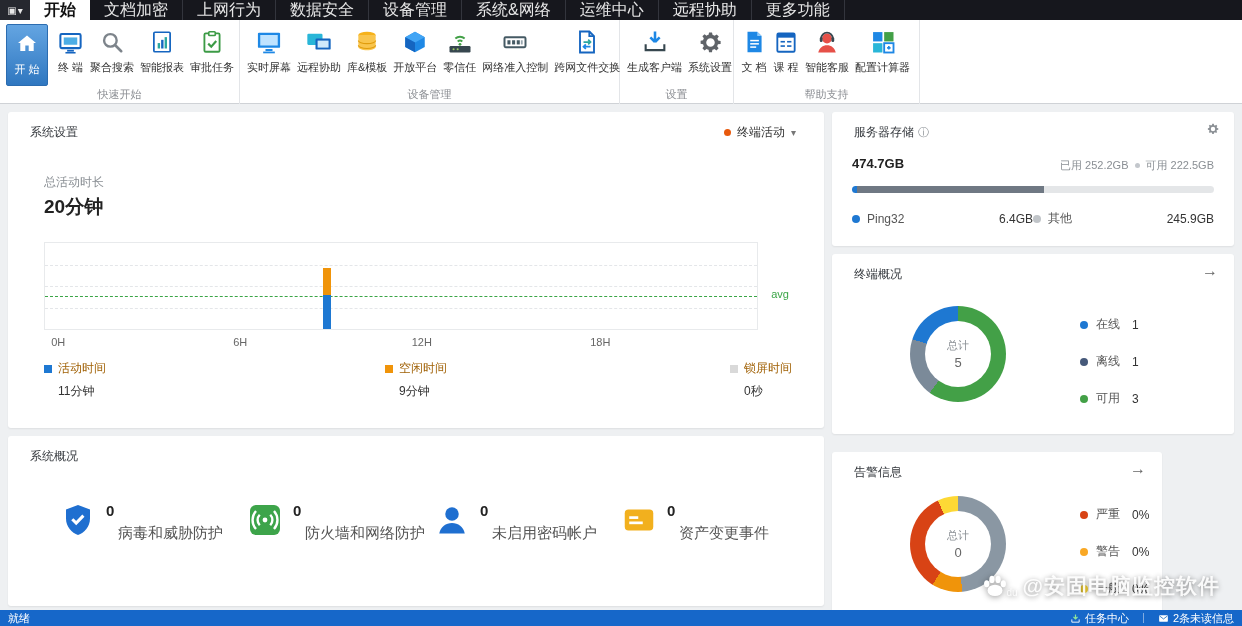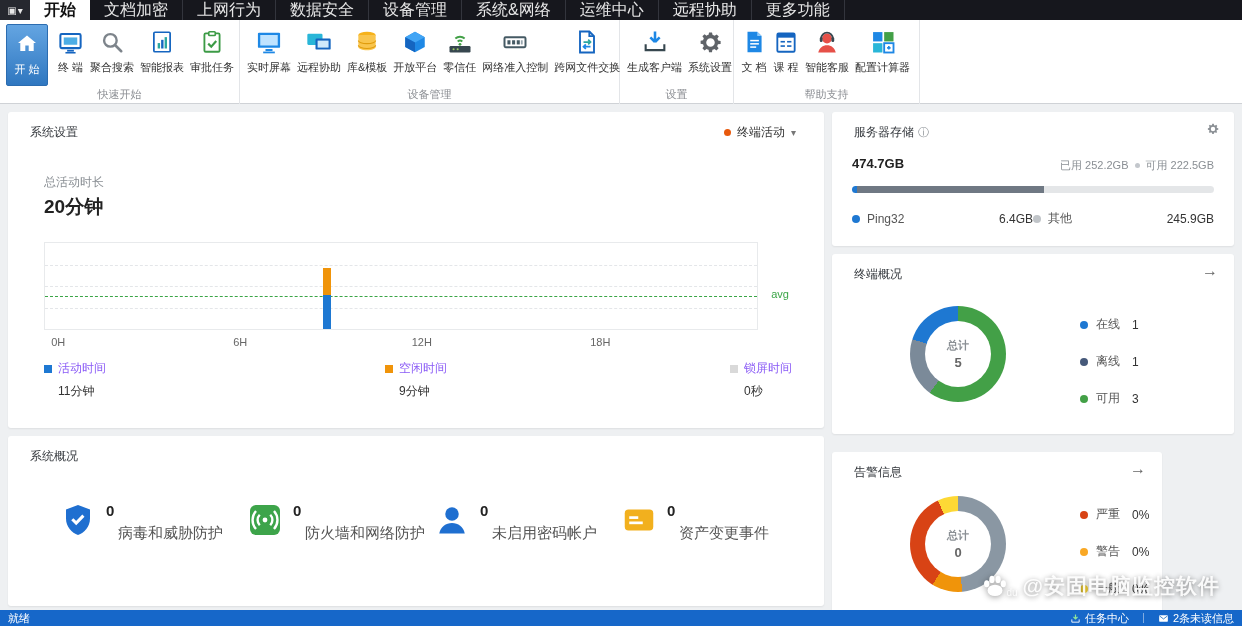--- a/index.html
+++ b/index.html
@@ -39,21 +39,21 @@
   .chartbox { position:absolute; left:36px; top:130px; right:66px; height:88px; border:1px solid #e8eaec; }
   .gline { position:absolute; left:0; right:0; border-top:1px dashed #e4e6e9; }
   .avgline { position:absolute; left:0; right:0; top:62%; border-top:1px dashed #3aa546; }
   .avglabel { position:absolute; right:-32px; top:calc(62% - 8px); color:#3aa546; font-size:11px; }
   .bar { position:absolute; width:8px; left:39%; }
   .bar.blue { bottom:0; height:34px; background:#1e78d2; }
   .bar.orange { bottom:34px; height:27px; background:#f0940a; }
   .xlabels { position:absolute; left:36px; right:66px; top:224px; height:14px; font-size:11px; color:#666; }
   .xlabels span { position:absolute; }
   .lg { position:absolute; top:248px; font-size:12px; }
-  .lg .row { display:flex; align-items:center; gap:6px; color:#8b5cf6; }
+  .lg .row { display:flex; align-items:center; gap:6px; color:#a16207; }
   .lg .sq { width:8px; height:8px; display:inline-block; }
   .lg .val { margin:6px 0 0 14px; color:#333; }
   .c-blue { background:#1e78d2; } .c-orange { background:#f0940a; } .c-lgray { background:#d9d9d9; }
 
   
   #card-storage { left:832px; top:8px; width:402px; height:134px; }
   .info-i { color:#8a8f94; font-size:11px; margin-left:4px; }
   .gear-btn { position:absolute; top:10px; right:14px; cursor:pointer; }
   .stor-total { position:absolute; top:44px; left:20px; font-size:13px; font-weight:bold; color:#222; }
   .stor-right { position:absolute; top:46px; right:20px; font-size:11px; color:#8a8f94; display:flex; align-items:center; gap:6px; }
@@ -63,21 +63,21 @@
   .stor-legend { position:absolute; top:98px; left:20px; right:20px; display:flex; font-size:12px; }
   .stor-item { width:50%; display:flex; align-items:center; gap:7px; color:#555; }
   .stor-item .v { margin-left:auto; color:#333; }
   .dot { width:8px; height:8px; border-radius:50%; display:inline-block; }
   .d-blue { background:#1e78d2; } .d-gray { background:#c0c4c8; } .d-navy { background:#46597a; }
   .d-green { background:#43a047; } .d-red { background:#d84315; } .d-yellow { background:#f9a825; } .d-lyellow { background:#fdd835; }
 
   
   #card-terminal { left:832px; top:150px; width:402px; height:180px; }
   #card-alert { left:832px; top:348px; width:330px; height:164px; }
-  .donut { position:absolute; width:96px; height:96px; border-radius:50%; left:78px;font-weight:bold; }
+  .donut { position:absolute; width:96px; height:96px; border-radius:50%; left:78px; }
   .donut::after { content:""; position:absolute; inset:15px; background:#fff; border-radius:50%; }
   .donut .center { position:absolute; inset:15px; z-index:1; display:flex; flex-direction:column; align-items:center; justify-content:center; }
   .donut .cl { font-size:11px; color:#8a8f94; }
   .donut .cv { font-size:13px; color:#666; margin-top:2px; }
   #donut-terminal { top:52px; background:conic-gradient(#43a047 0 216deg,#7b8a99 216deg 288deg,#1e78d2 288deg 360deg); }
   #donut-alert { top:44px; background:conic-gradient(#8a97a3 0 175deg,#f0940a 175deg 212deg,#d84315 212deg 335deg,#fdd835 335deg 360deg); }
   .dlegend { position:absolute; left:248px; font-size:12px; }
   #card-terminal .dlegend { top:62px; }
   #card-alert .dlegend { top:54px; }
   .dlegend .li { display:flex; align-items:center; gap:8px; margin-bottom:20px; color:#555; }

